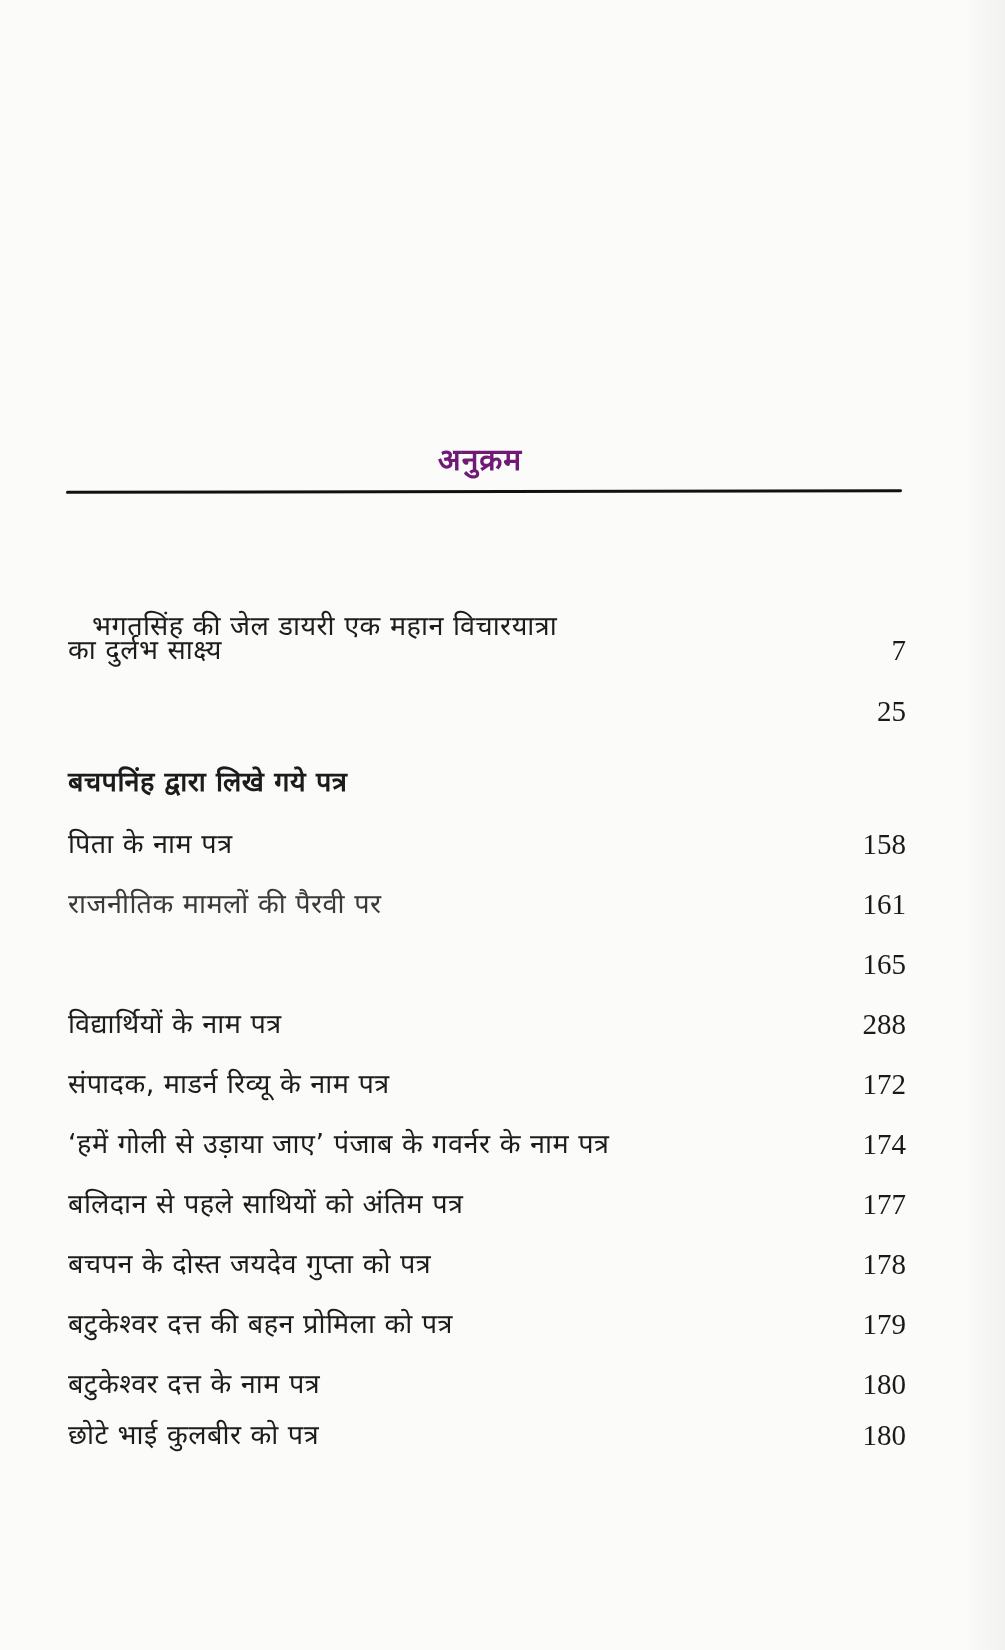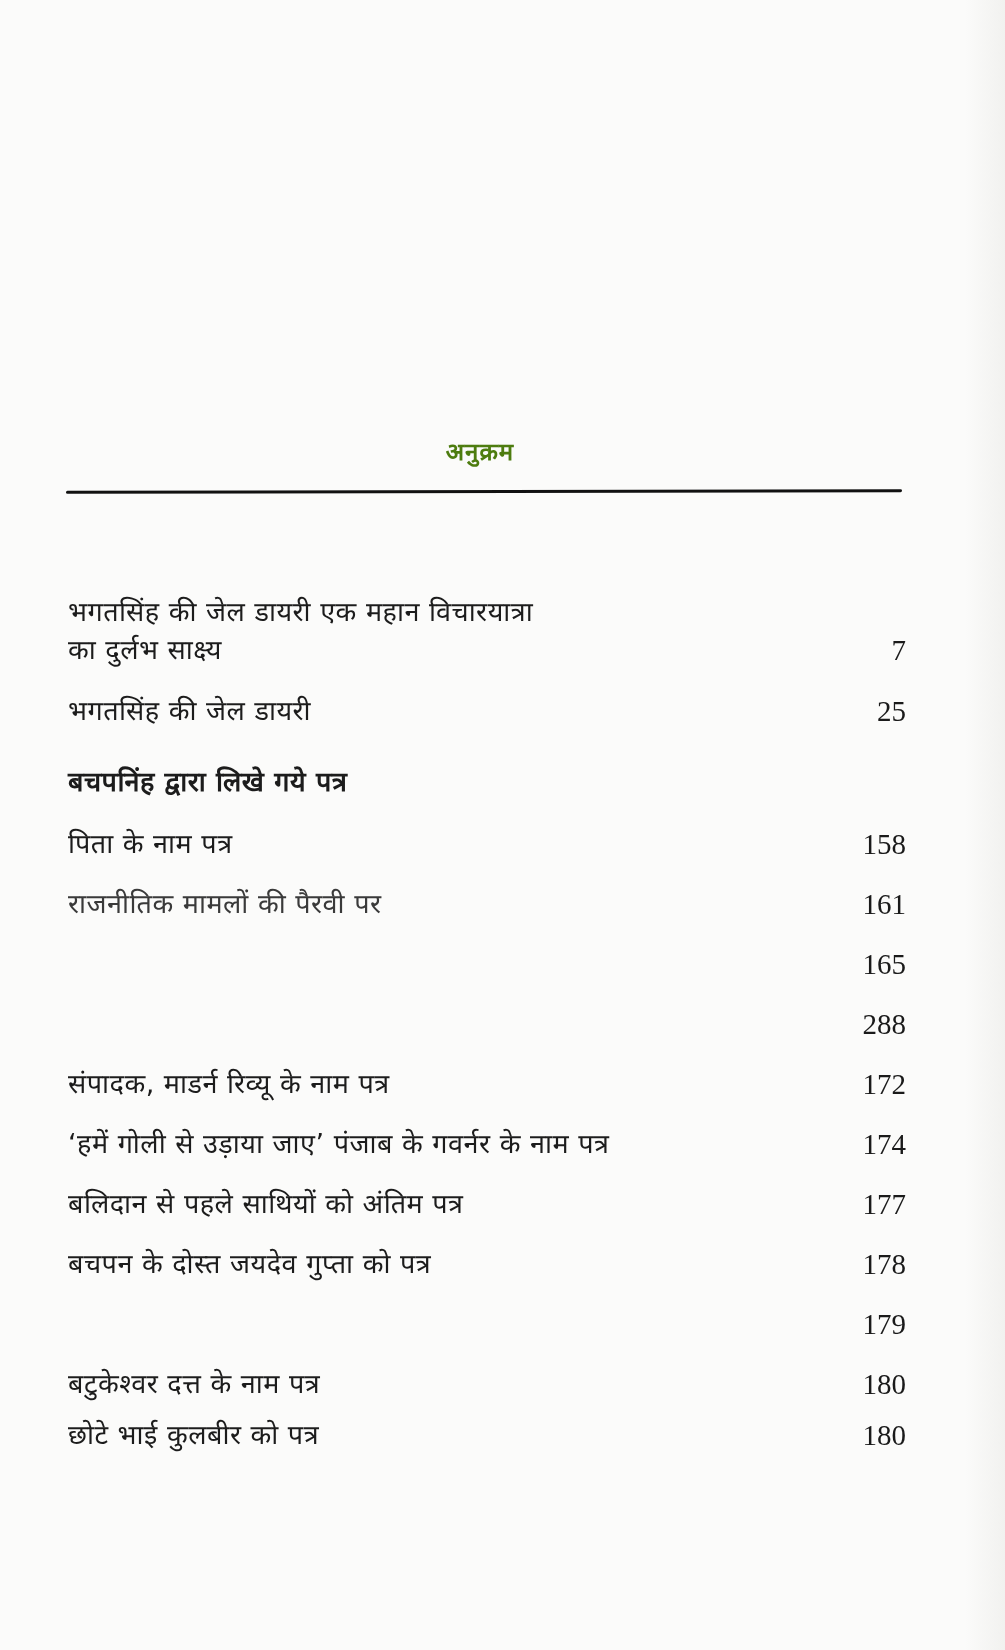--- a/index.html
+++ b/index.html
@@ -20,23 +20,23 @@
       top: 0; right: 0;
       width: 40px; height: 1650px;
       background: linear-gradient(to right, rgba(255,255,255,0), rgba(235,235,232,0.6));
     }
     .toc-title {
       position: absolute;
       top: 418px;
       left: 0;
       width: 960px;
       text-align: center;
-      font-size: 24px;
+      font-size: 30px;
       font-weight: bold;
-      color: #4d7c0f;
+      color: #701a75;
       letter-spacing: 1px;
     }
     .title-rule {
       position: absolute;
       top: 490px;
       left: 66px;
       width: 836px;
       height: 3px;
       background: #111;
       border-radius: 2px;
@@ -58,21 +58,22 @@
       position: absolute;
       left: 0;
       bottom: 6px;
       font-size: 27px;
       line-height: 34px;
       color: #1c1c1c;
       white-space: nowrap;
       letter-spacing: 0.5px;
     }
     .toc-label.line1 {
-      bottom: 44px;
+      bottom: 30px;
+      margin-left: 24px;
     }
     .toc-label.bold {
       font-weight: bold;
     }
     .toc-label.faded {
       color: #3a3a3a;
     }
     .toc-page {
       position: absolute;
       right: 0;
@@ -93,21 +94,20 @@
 
 <div class="toc-list">
 
   <div class="toc-row" style="top:623px; height:50px;">
     <span class="toc-label line1">भगतसिंह की जेल डायरी एक महान विचारयात्रा</span>
     <span class="toc-label">का दुर्लभ साक्ष्य</span>
     <span class="toc-page">7</span>
   </div>
 
   <div class="toc-row" style="top:684px;">
-    <span class="toc-label">भगतसिंह की जेल डायरी</span>
     <span class="toc-page">25</span>
   </div>
 
   <div class="toc-row" style="top:755px;">
     <span class="toc-label bold">बचपनिंह द्वारा लिखे गये पत्र</span>
   </div>
 
   <div class="toc-row" style="top:817px;">
     <span class="toc-label">पिता के नाम पत्र</span>
     <span class="toc-page">158</span>
@@ -116,20 +116,21 @@
   <div class="toc-row" style="top:877px;">
     <span class="toc-label faded">राजनीतिक मामलों की पैरवी पर</span>
     <span class="toc-page">161</span>
   </div>
 
   <div class="toc-row" style="top:937px;">
     <span class="toc-page">165</span>
   </div>
 
   <div class="toc-row" style="top:997px;">
+    <span class="toc-label">विद्यार्थियों के नाम पत्र</span>
     <span class="toc-page">288</span>
   </div>
 
   <div class="toc-row" style="top:1057px;">
     <span class="toc-label">संपादक, माडर्न रिव्यू के नाम पत्र</span>
     <span class="toc-page">172</span>
   </div>
 
   <div class="toc-row" style="top:1117px;">
     <span class="toc-label">‘हमें गोली से उड़ाया जाए’ पंजाब के गवर्नर के नाम पत्र</span>
@@ -140,20 +141,21 @@
     <span class="toc-label">बलिदान से पहले साथियों को अंतिम पत्र</span>
     <span class="toc-page">177</span>
   </div>
 
   <div class="toc-row" style="top:1237px;text-align:center;">
     <span class="toc-label">बचपन के दोस्त जयदेव गुप्ता को पत्र</span>
     <span class="toc-page">178</span>
   </div>
 
   <div class="toc-row" style="top:1297px;">
+    <span class="toc-label">बटुकेश्वर दत्त की बहन प्रोमिला को पत्र</span>
     <span class="toc-page">179</span>
   </div>
 
   <div class="toc-row" style="top:1357px;">
     <span class="toc-label">बटुकेश्वर दत्त के नाम पत्र</span>
     <span class="toc-page">180</span>
   </div>
 
   <div class="toc-row" style="top:1408px;">
     <span class="toc-label">छोटे भाई कुलबीर को पत्र</span>

